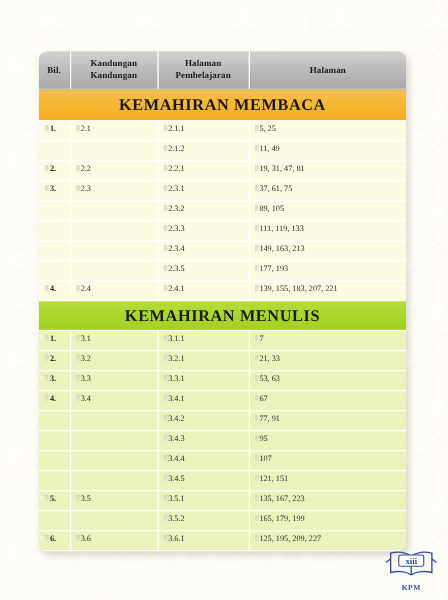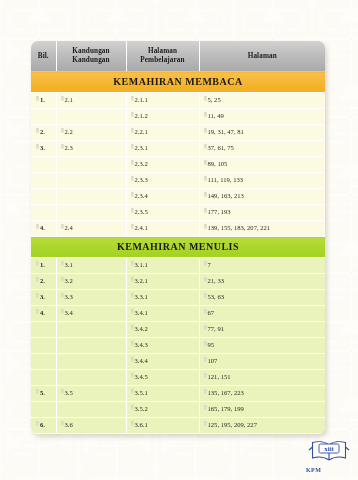--- a/index.html
+++ b/index.html
@@ -66,21 +66,21 @@
     border-right: 1px solid #ffffff;
     border-bottom: 1px solid #c8c8c8;
     line-height: 1.25;
     letter-spacing: 0.1px;
   }
   thead th:last-child { border-right: none; }
 
   
   td.band {
     text-align: center;
-    font-size: 10px;
+    font-size: 13px;
     font-weight: bold;
     color: #1a1a1a;
     padding: 4px 2px;
     letter-spacing: 0.5px;
   }
   td.band.membaca {
     background: linear-gradient(to bottom, #f8c04a 0%, #f5b52f 55%, #f3ae22 100%);
   }
   td.band.menulis {
     background: linear-gradient(to bottom, #b6dd3c 0%, #aad62a 55%, #a3d223 100%);
@@ -115,21 +115,21 @@
     border-radius: 0.5px;
   }
 
   
   #page-badge {
     position: absolute;
     right: 6px;
     bottom: 6px;
     width: 46px;
     height: 36px;
-    text-align: left;
+    text-align: center;
     margin-top: 24px;
   }
   #page-badge .kpm {
     font-size: 6px;
     font-weight: bold;
     color: #2f4fa0;
     letter-spacing: 0.4px;
     margin-top: -1px;
   }
 </style>

